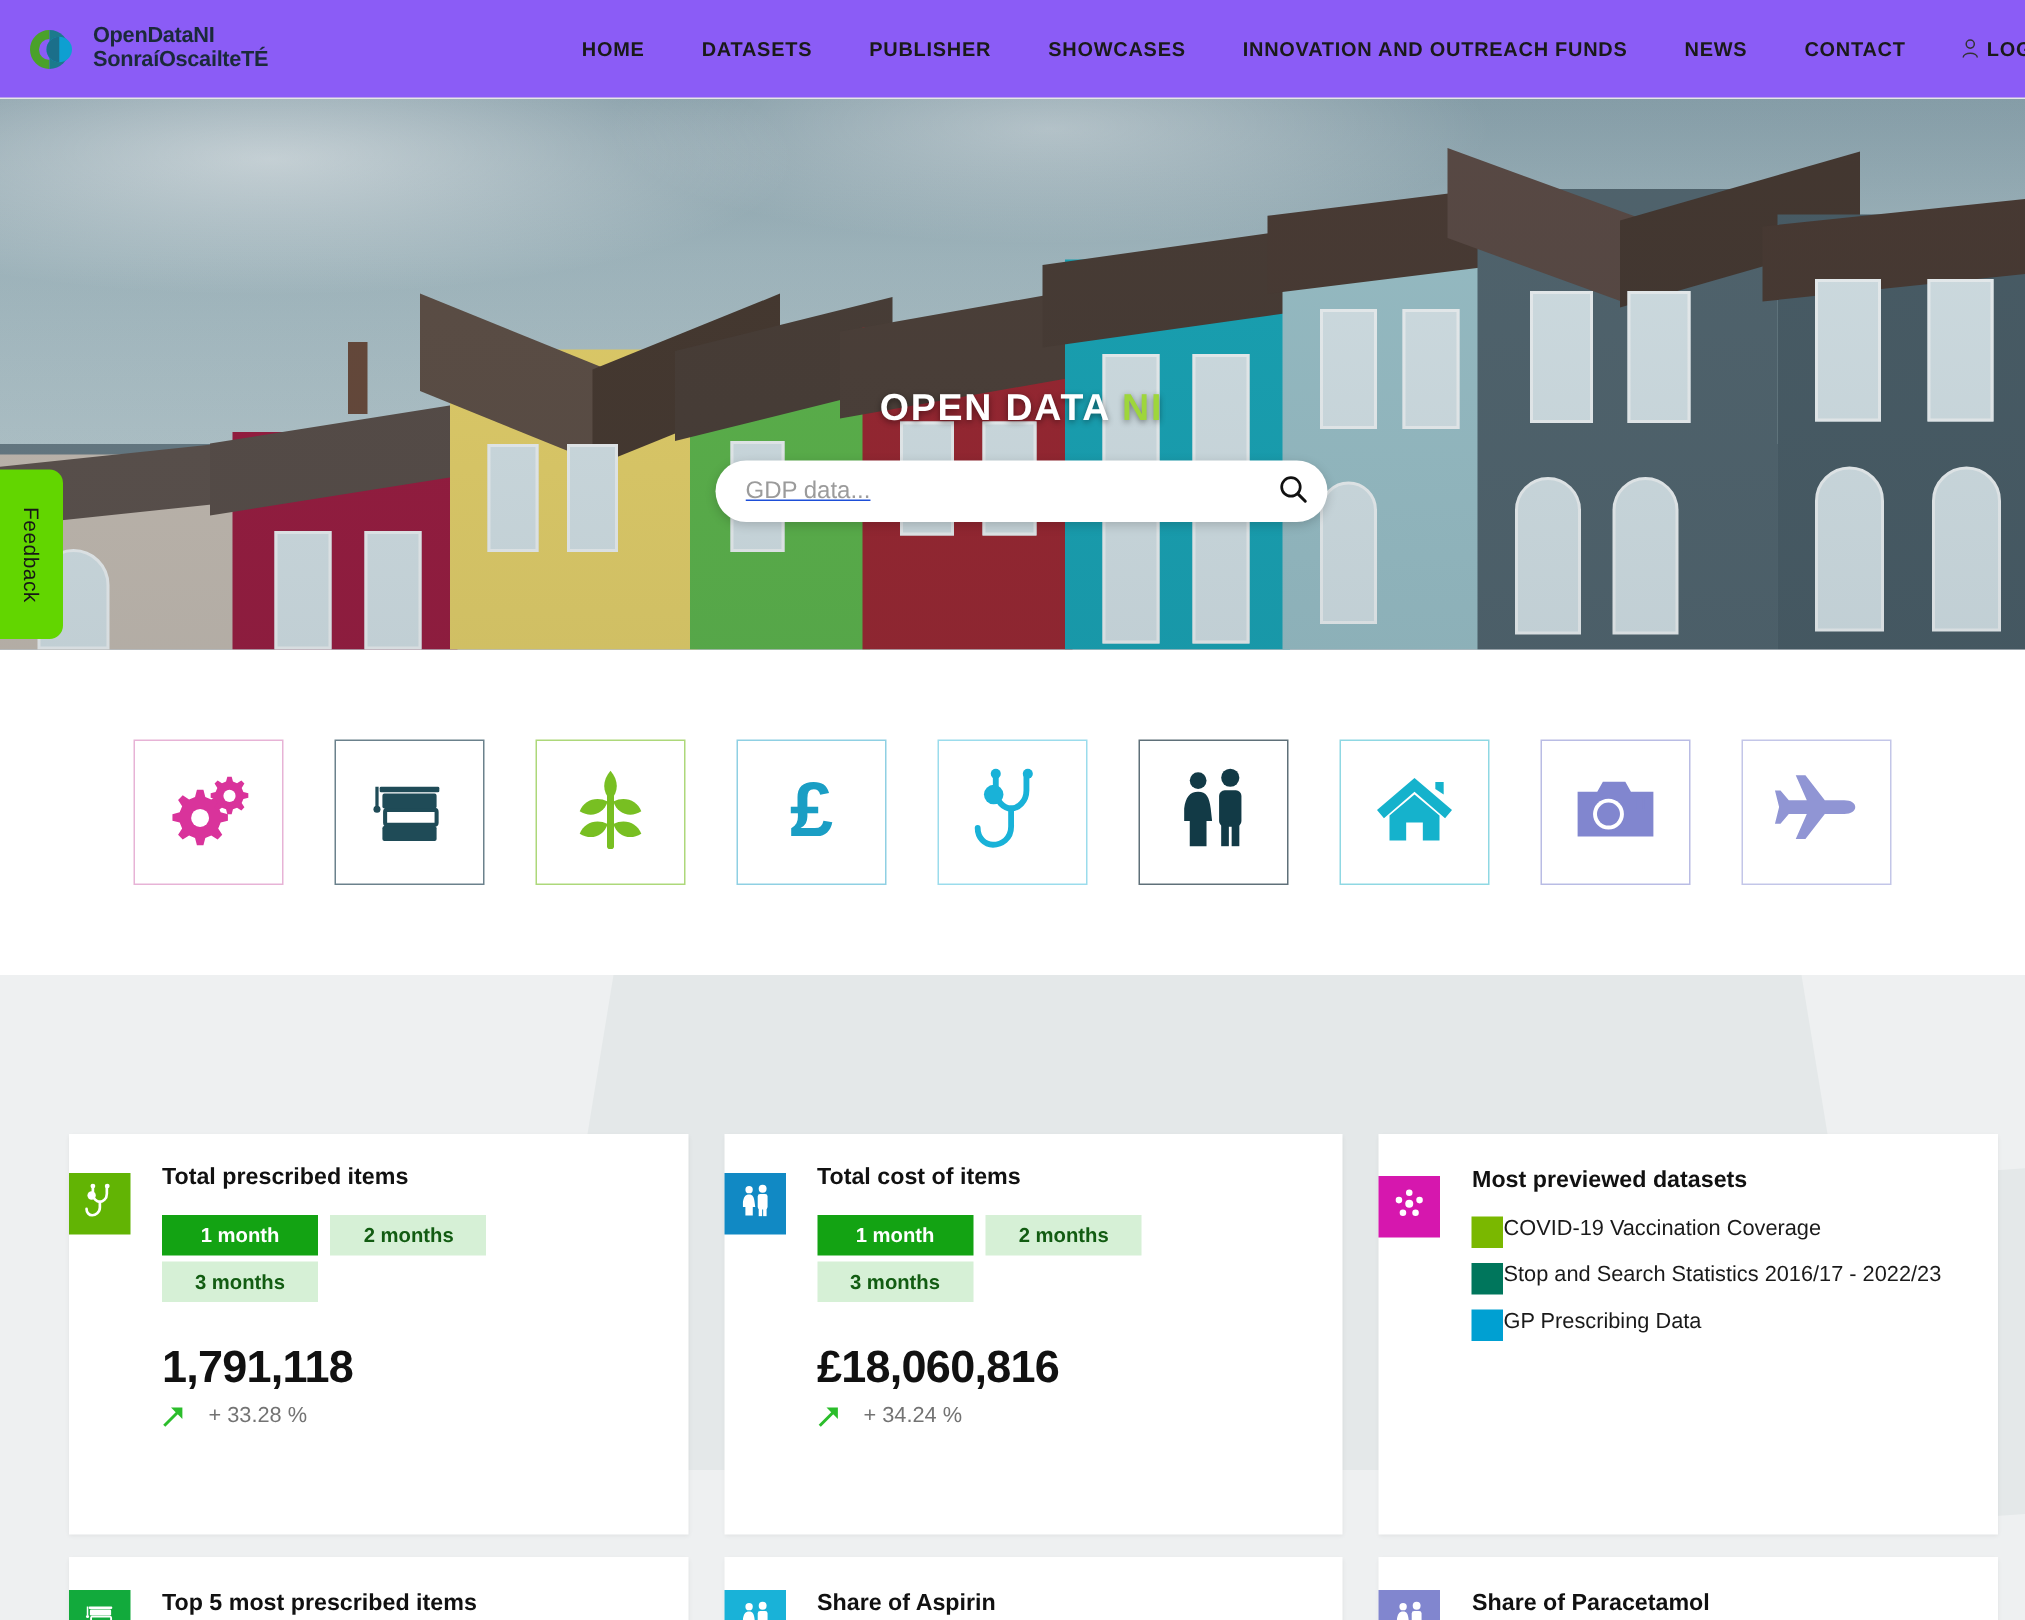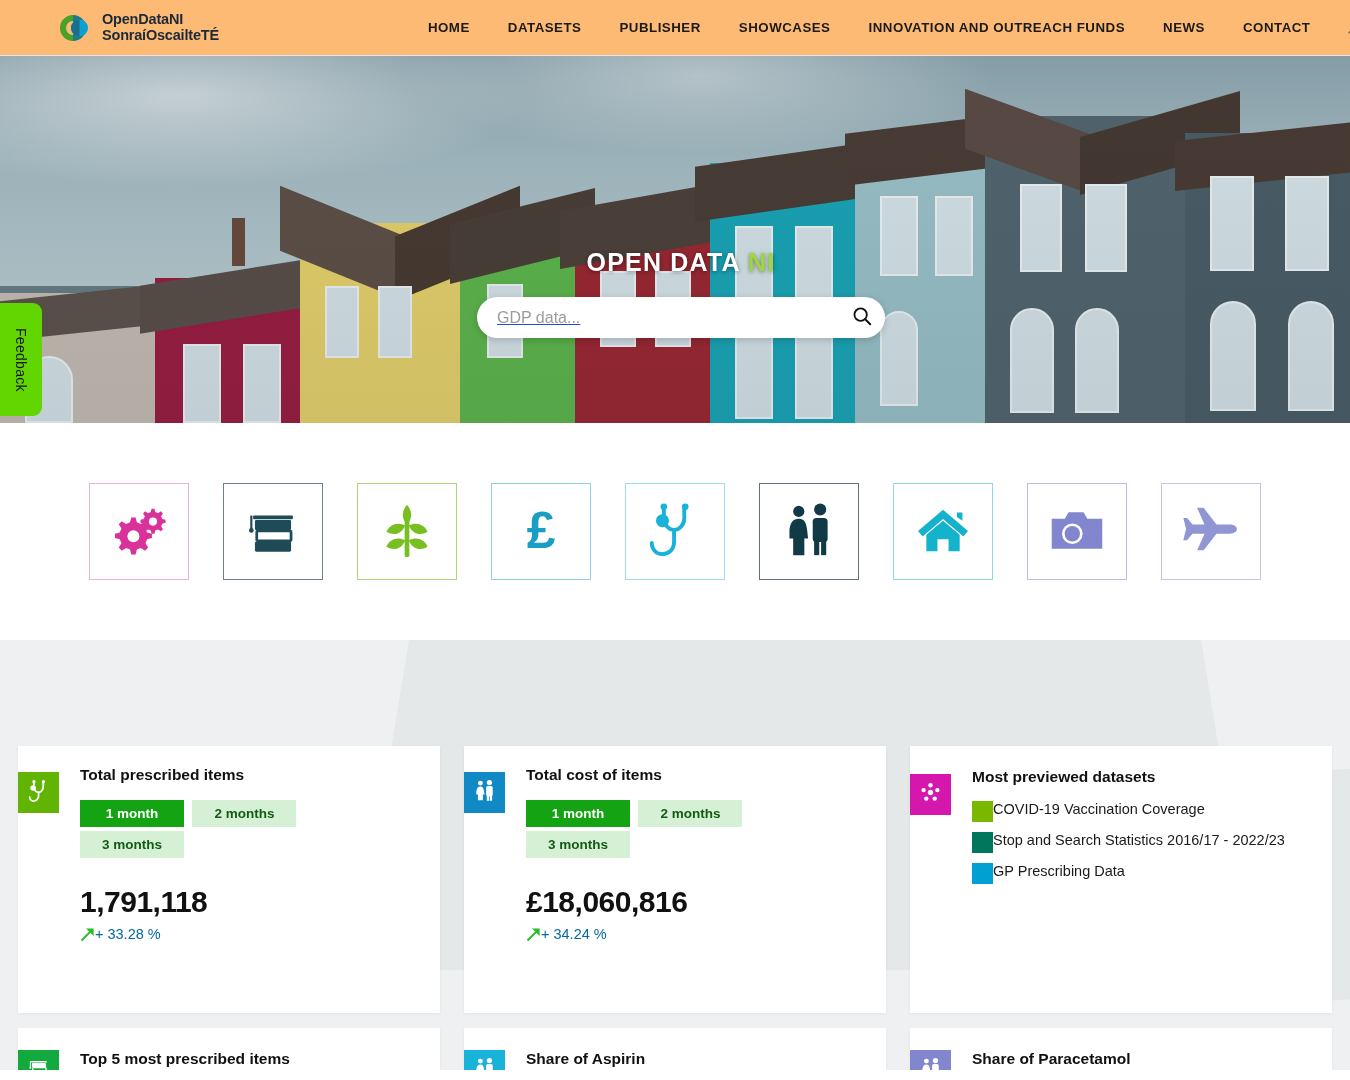--- a/index.html
+++ b/index.html
@@ -4,25 +4,25 @@
 <style>
   * { box-sizing: border-box; margin: 0; padding: 0; }
   html, body {
     width: 1350px; height: 1080px;
     font-family: "Liberation Sans", sans-serif;
     background: #ffffff; overflow: hidden;
   }
 
   
   .topbar {
-    height: 56px; width: 1350px;
-    background: #fdba74;
+    height: 66px; width: 1350px;
+    background: #8b5cf6;
     border-bottom: 1px solid #e6e6e6;
     display: flex; align-items: center;
-    position: relative; z-index: 40; padding-left: 40px;
+    position: relative; z-index: 40;
   }
   .logo-wrap { display: flex; align-items: center; margin-left: 18px; gap: 8px; }
   .logo-mark { width: 36px; height: 34px; position: relative; flex: none; }
   .logo-text { line-height: 1.05; }
   .logo-line1 {
     font-size: 14.5px; font-weight: bold; color: #1b2a3a;
     letter-spacing: -0.2px; display:block;
   }
   .logo-line2 {
     font-size: 14.5px; font-weight: bold; color: #1b2a3a;
@@ -115,21 +115,21 @@
   }
   .cat {
     width: 100px; height: 97px; background: #fff;
     border: 1px solid #cfd6da;
     display: flex; align-items: center; justify-content: center; cursor: pointer;
   }
 
   
   .dash {
     position: relative; width: 1350px; height: 430px;
-    background: #eef0f1; overflow: hidden;
+    background: #eef0f1; overflow: hidden; padding-left: 28px;
   }
   .bg-shape { position: absolute; background: #e4e8e9; }
   .shape-trap {
     left: 355px; top: 0; width: 900px; height: 330px;
     clip-path: polygon(6% 0, 94% 0, 100% 100%, 0 100%);
   }
   .shape-rect { left: 1265px; top: 128px; width: 200px; height: 230px; transform: rotate(-4deg); }
   .dash-inner { position: relative; z-index: 3; padding: 106px 18px 0 18px; }
   .row { display: flex; gap: 24px; }
   .row + .row { margin-top: 15px; }
@@ -157,22 +157,22 @@
     padding: 6px 13px; margin: 0 4px 4px 0; cursor: pointer;
     background: #d6f0d6; color: #125c12; min-width: 104px; text-align: center;
   }
   .chip.active { background: #13a313; color: #ffffff; }
 
   .big-num {
     margin: 23px 0 0 62px; font-size: 30px; font-weight: bold;
     color: #111; letter-spacing: -0.5px;
   }
   .delta {
-    margin: 7px 7px 0 62px; font-size: 14.5px; color: #0369a1;
-    display: flex; align-items: center; gap: 0;
+    margin: 7px 7px 0 62px; font-size: 14.5px; color: #737373;
+    display: flex; align-items: center; gap: 16px;
   }
   .arrow-up { width: 15px; height: 15px; display: block; }
 
   .legend { margin: 14px 0 0 62px; }
   .legend-row { display: flex; gap: 0; margin-bottom: 9px; align-items: flex-start; }
   .swatch { width: 21px; height: 21px; flex: none; margin-top: 1px; }
   .legend-label { font-size: 14.5px; color: #1a1a1a; line-height: 1.33; max-width: 300px; }
 </style>
 </head>
 <body>

